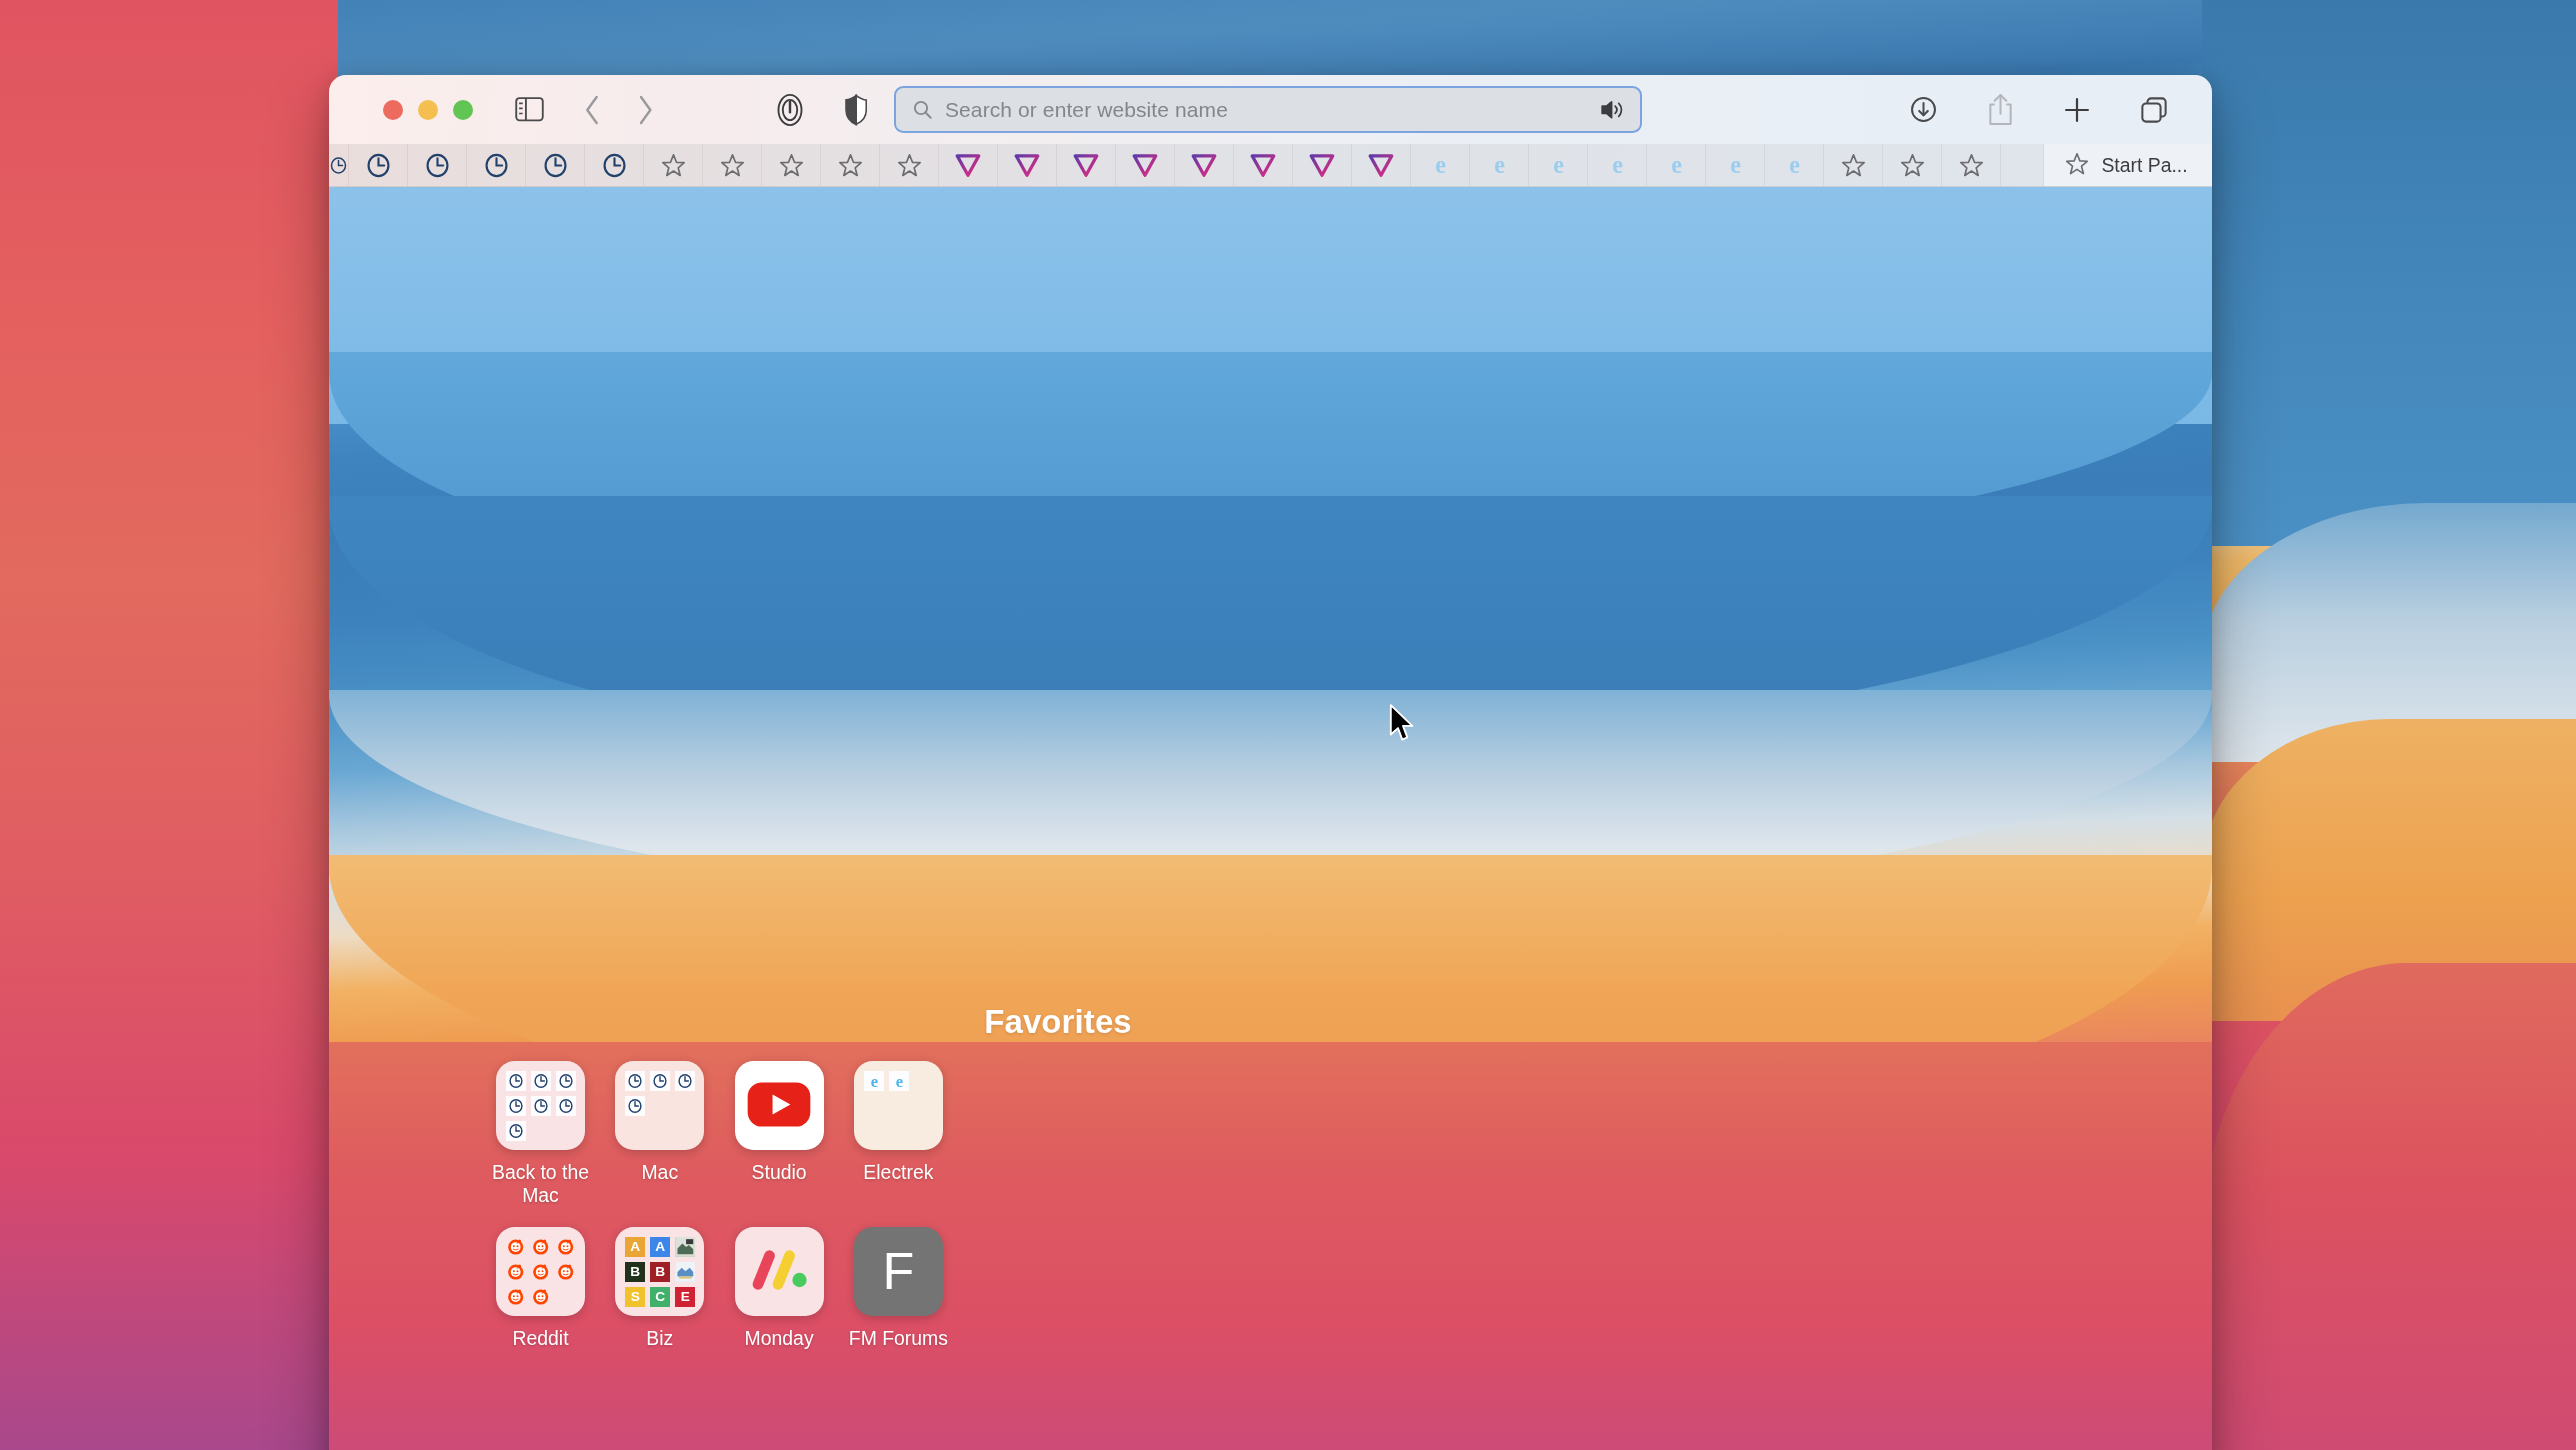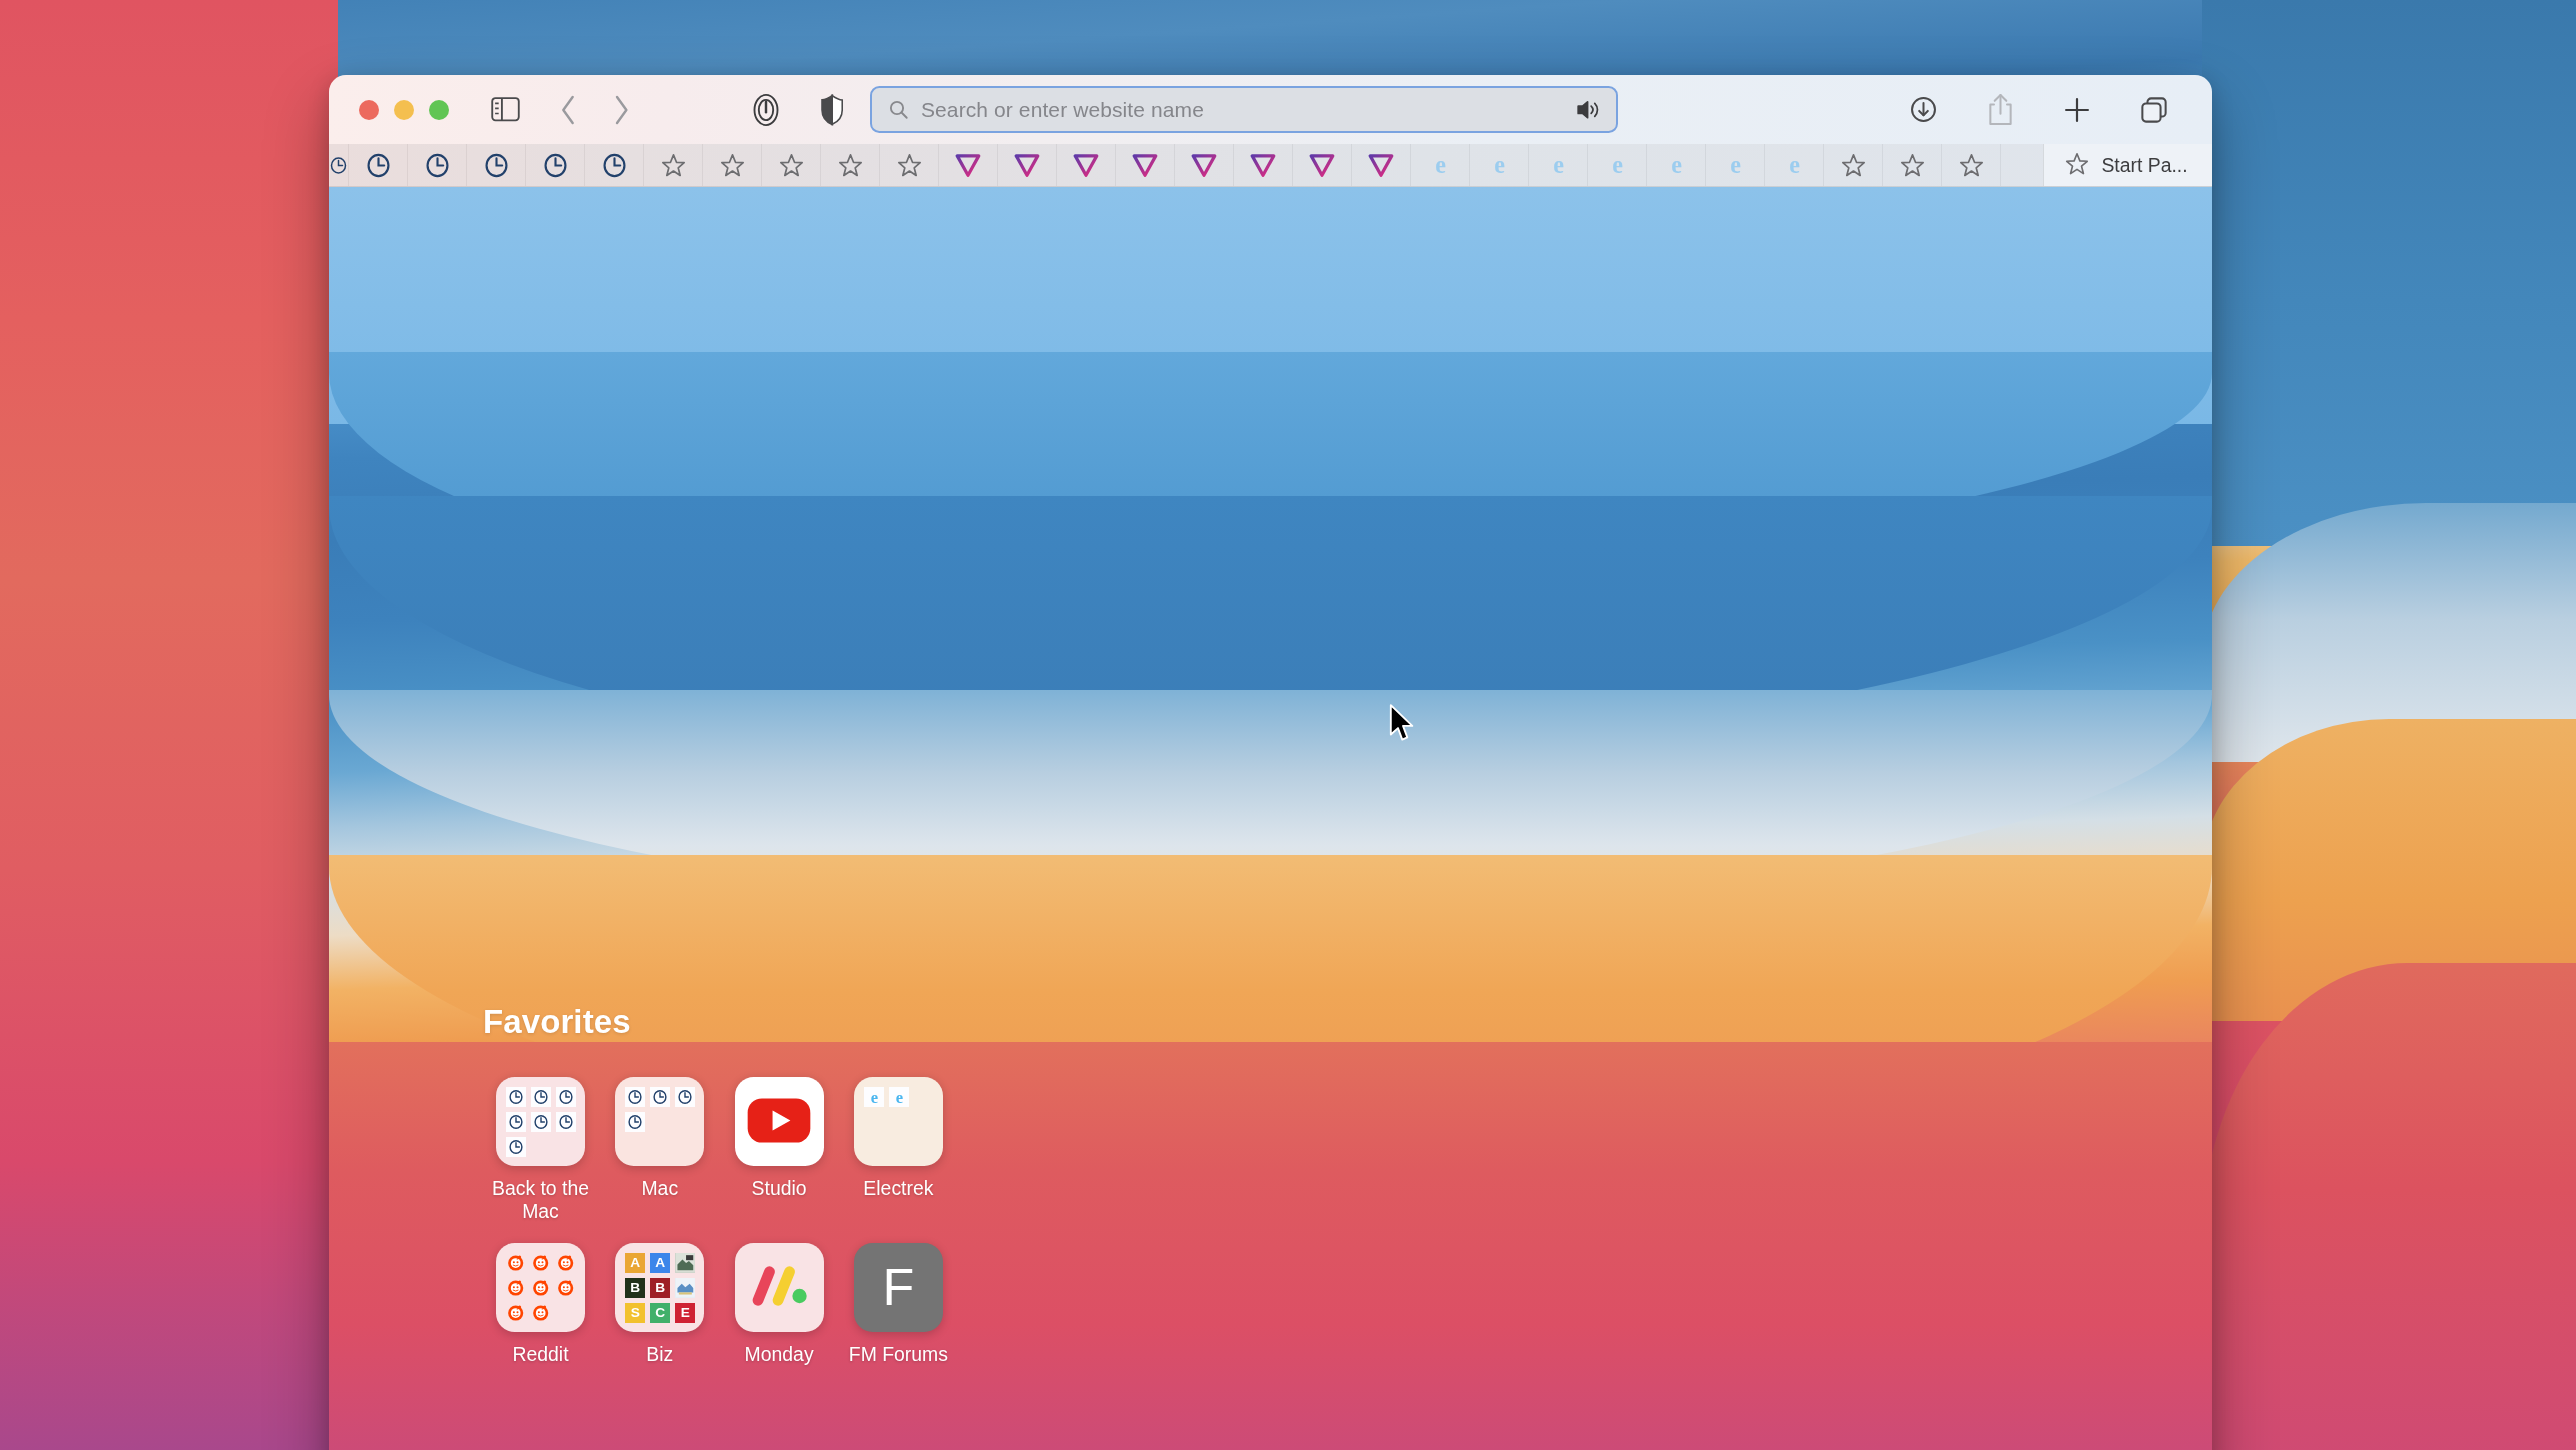--- a/index.html
+++ b/index.html
@@ -67,20 +67,21 @@
     overflow:hidden;
     box-shadow:0 29px 65px rgba(0,0,0,.33), 0 5.8px 21.6px rgba(0,0,0,.18);
   }
 
   
   #toolbar {
     position:relative;
     height:69px;
     display:flex; align-items:center;
     background:linear-gradient(95deg,#fbeeec 0%,#f7eced 18%,#f2eef0 38%,#eaeff5 62%,#e7eef6 100%);
+    padding-left:24px;
   }
   .traffic-lights { display:flex; gap:15px; margin-left:29.5px; }
   .tl { width:20px; height:20px; border-radius:50%; }
   .tl.red    { background:#ec6a5e; }
   .tl.yellow { background:#f4bf4f; }
   .tl.green  { background:#61c554; }
 
   .tb-btn {
     display:flex; align-items:center; justify-content:center;
     color:#4a4a4c;
@@ -203,21 +204,22 @@
   
   #favorites {
     position:absolute;
     left:154px; top:816px;
     width:1150px;
   }
   #fav-title {
     font-size:33px; font-weight:bold; color:#ffffff;
     letter-spacing:0.1px;
     text-shadow:0 1.4px 3.6px rgba(0,0,0,.14);
-    margin-bottom:36px;
+    margin-bottom:20px;
+    text-align:center;
   }
   .fav-row { display:flex; gap:0; }
   .fav-item {
     width:115px;
     display:flex; flex-direction:column; align-items:center;
     margin-right:4.3px;
   }
   .fav-tile {
     width:89px; height:89px;
     border-radius:18.7px;

